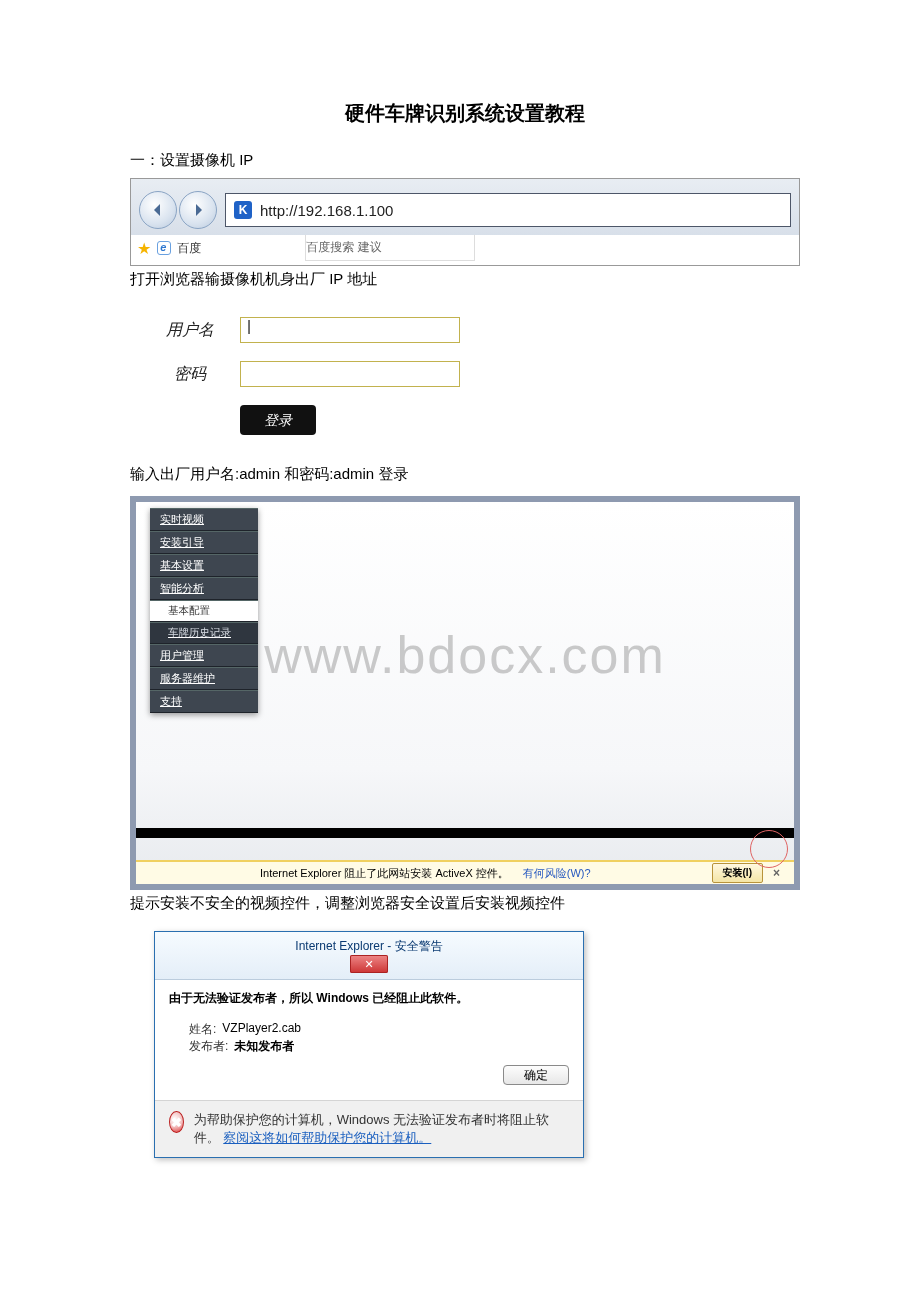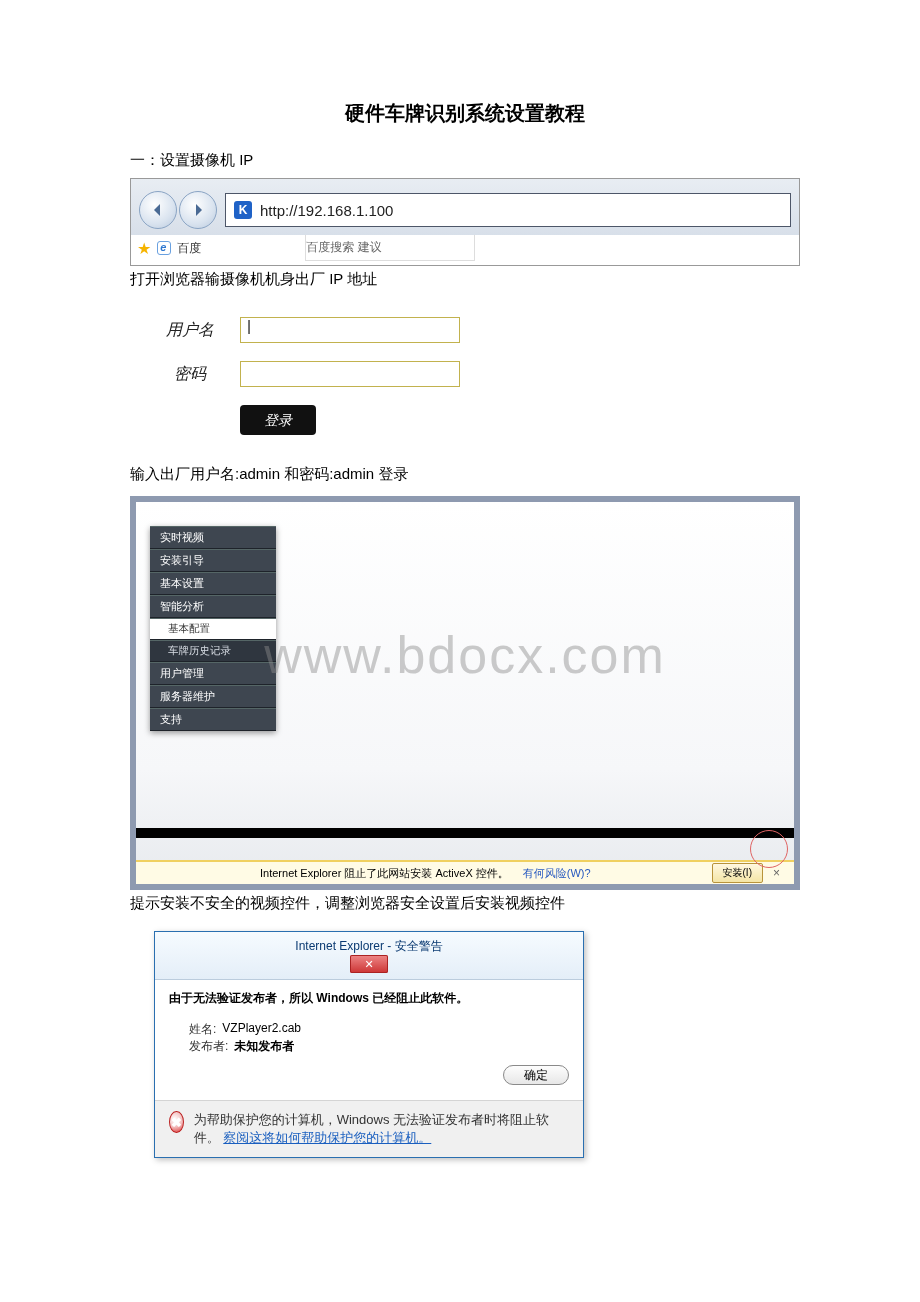--- a/index.html
+++ b/index.html
@@ -41,51 +41,51 @@
   .lf-chk { width: 16px; height: 16px; background: #1b2d55; border: 1px solid #1b2d55; display: inline-block; }
   .lf-check-row span { font-size: 16px; }
   .lf-toggle { margin-left: 36px; width: 36px; height: 18px; border-radius: 9px; background: #111; display: inline-flex; align-items: center; justify-content: flex-start; padding: 2px; }
   .lf-toggle .knob { width: 14px; height: 14px; border-radius: 50%; background: #000; box-shadow: inset 0 0 0 1px #444; display: inline-block; position: relative; }
   .lf-toggle::after { content: ''; width: 0; height: 0; border-top: 4px solid transparent; border-bottom: 4px solid transparent; border-right: 5px solid #fff; margin-left: 4px; }
   .lf-login-btn { margin-left: 100px; width: 76px; height: 30px; border: none; border-radius: 4px; background: #111; color: #fff; font-size: 14px; text-align: center; line-height: 30px; }
   .caption2 { font-size: 15px; margin: 30px 0 12px 0; }
 
   
   .menu-panel { border: 6px solid #8e9ab0; background: linear-gradient(180deg, #fff, #f6f7f9 70%, #e7eaee); height: 394px; position: relative; overflow: hidden; }
-  .menu-list { position: absolute; top: 24px; left: 14px; width: 126px; font-size: 11px; color: #fff; box-shadow: 0 2px 6px rgba(0,0,0,0.4); }
+  .menu-list { position: absolute; top: 6px; left: 14px; width: 108px; font-size: 11px; color: #fff; box-shadow: 0 2px 6px rgba(0,0,0,0.4); text-decoration: underline; }
   .menu-item { background: #3e4650; border-top: 1px solid #566; border-bottom: 1px solid #1e232a; padding: 3px 10px; }
   .menu-item.sub { background: #2f363f; color: #d8dde4; padding-left: 18px; font-size: 10.5px; }
   .menu-item.active { background: #fff; color: #333; }
   .watermark {
     position: absolute; left: 50%; top: 40%; transform: translate(-50%,-50%);
     font-family: Arial, sans-serif; font-size: 52px; letter-spacing: 2px;
     color: rgba(140,140,140,0.45); font-weight: 400; white-space: nowrap;
   }
   .panel-blackbar { position: absolute; left: 0; right: 0; bottom: 46px; height: 10px; background: #000; }
   .panel-yellow { position: absolute; left: 0; right: 0; bottom: 0; height: 24px; background: #fffbe5; border-top: 2px solid #f0d060; display: flex; align-items: center; font-size: 11px; padding: 0 10px 0 124px; gap: 6px; justify-content: space-between; }
   .panel-yellow .left-msg { display: flex; align-items: center; gap: 14px; }
   .risk-link { color: #2558c0; cursor: pointer; }
-  .panel-yellow .right { display: flex; align-items: center; gap: 6px; }
+  .panel-yellow .right { display: flex; align-items: center; gap: 6px; font-weight: bold; }
   .install-btn { font-size: 10px; border: 1px solid #b8933a; background: linear-gradient(#fff8e0,#f4e5a6); padding: 2px 10px; border-radius: 2px; }
   .close-x { font-size: 12px; color: #666; padding: 0 4px; }
   .red-circle { position: absolute; right: 6px; bottom: 16px; width: 38px; height: 38px; border: 1px solid #e06464; border-radius: 50%; pointer-events: none; }
   .caption3 { font-size: 15px; margin: 4px 0 18px 0; }
 
   
   .ie-dialog { width: 430px; margin-left: 24px; border: 1px solid #2a6fb0; box-shadow: 2px 2px 6px rgba(0,0,0,0.25); font-size: 12px; }
   .ie-dialog-head { background: linear-gradient(#f6fbff, #e4eef8); padding: 6px 8px; display: flex; align-items: center; justify-content: space-between; border-bottom: 1px solid #bcd; flex-direction: column; }
   .ie-dialog-head .t { color: #0a3a72; }
   .dlg-close { width: 38px; height: 18px; border-radius: 2px; background: linear-gradient(#e88,#c33); color: #fff; display: inline-flex; align-items: center; justify-content: center; font-size: 11px; box-shadow: inset 0 0 0 1px #a22; }
   .ie-dialog-body { padding: 10px 14px; background: #fff; }
   .ie-dialog-body .bold-line { font-weight: bold; margin-bottom: 14px; }
   .ie-info-row { display: flex; gap: 6px; margin-left: 20px; font-family: SimSun, sans-serif; font-size: 12px; }
   .ie-info-row .lab { color: #333; }
   .ie-info-row .val.bold { font-weight: bold; }
   .ie-ok-row { text-align: right; margin: 12px 0 6px 0; }
-  .ie-ok-btn { border: 1px solid #8a8a8a; background: linear-gradient(#fdfdfd,#e7e7e7); padding: 2px 20px; border-radius: 10px; font-size: 12px; }
+  .ie-ok-btn { border: 1px solid #8a8a8a; background: linear-gradient(#fdfdfd,#e7e7e7); padding: 2px 20px; border-radius: 4px; font-size: 12px; }
   .ie-dialog-foot { background: #f0f0f0; border-top: 1px solid #d4d4d4; padding: 10px 14px; display: flex; gap: 10px; align-items: flex-start; }
   .shield-ico { width: 22px; height: 22px; border-radius: 50%; background: radial-gradient(circle at 35% 35%, #fff, #f3c0c0 50%, #d33); border: 1px solid #b22; display: inline-flex; align-items: center; justify-content: center; color: #fff; font-weight: bold; font-size: 13px; }
   .foot-text { font-size: 13px; color: #333; font-family: SimSun, sans-serif; line-height: 1.4; }
   .foot-text a { color: #1a5fbf; text-decoration: underline; }
 </style>
 </head>
 <body>
 
 <h1>硬件车牌识别系统设置教程</h1>
 <div class="section-head">一：设置摄像机 IP</div>

